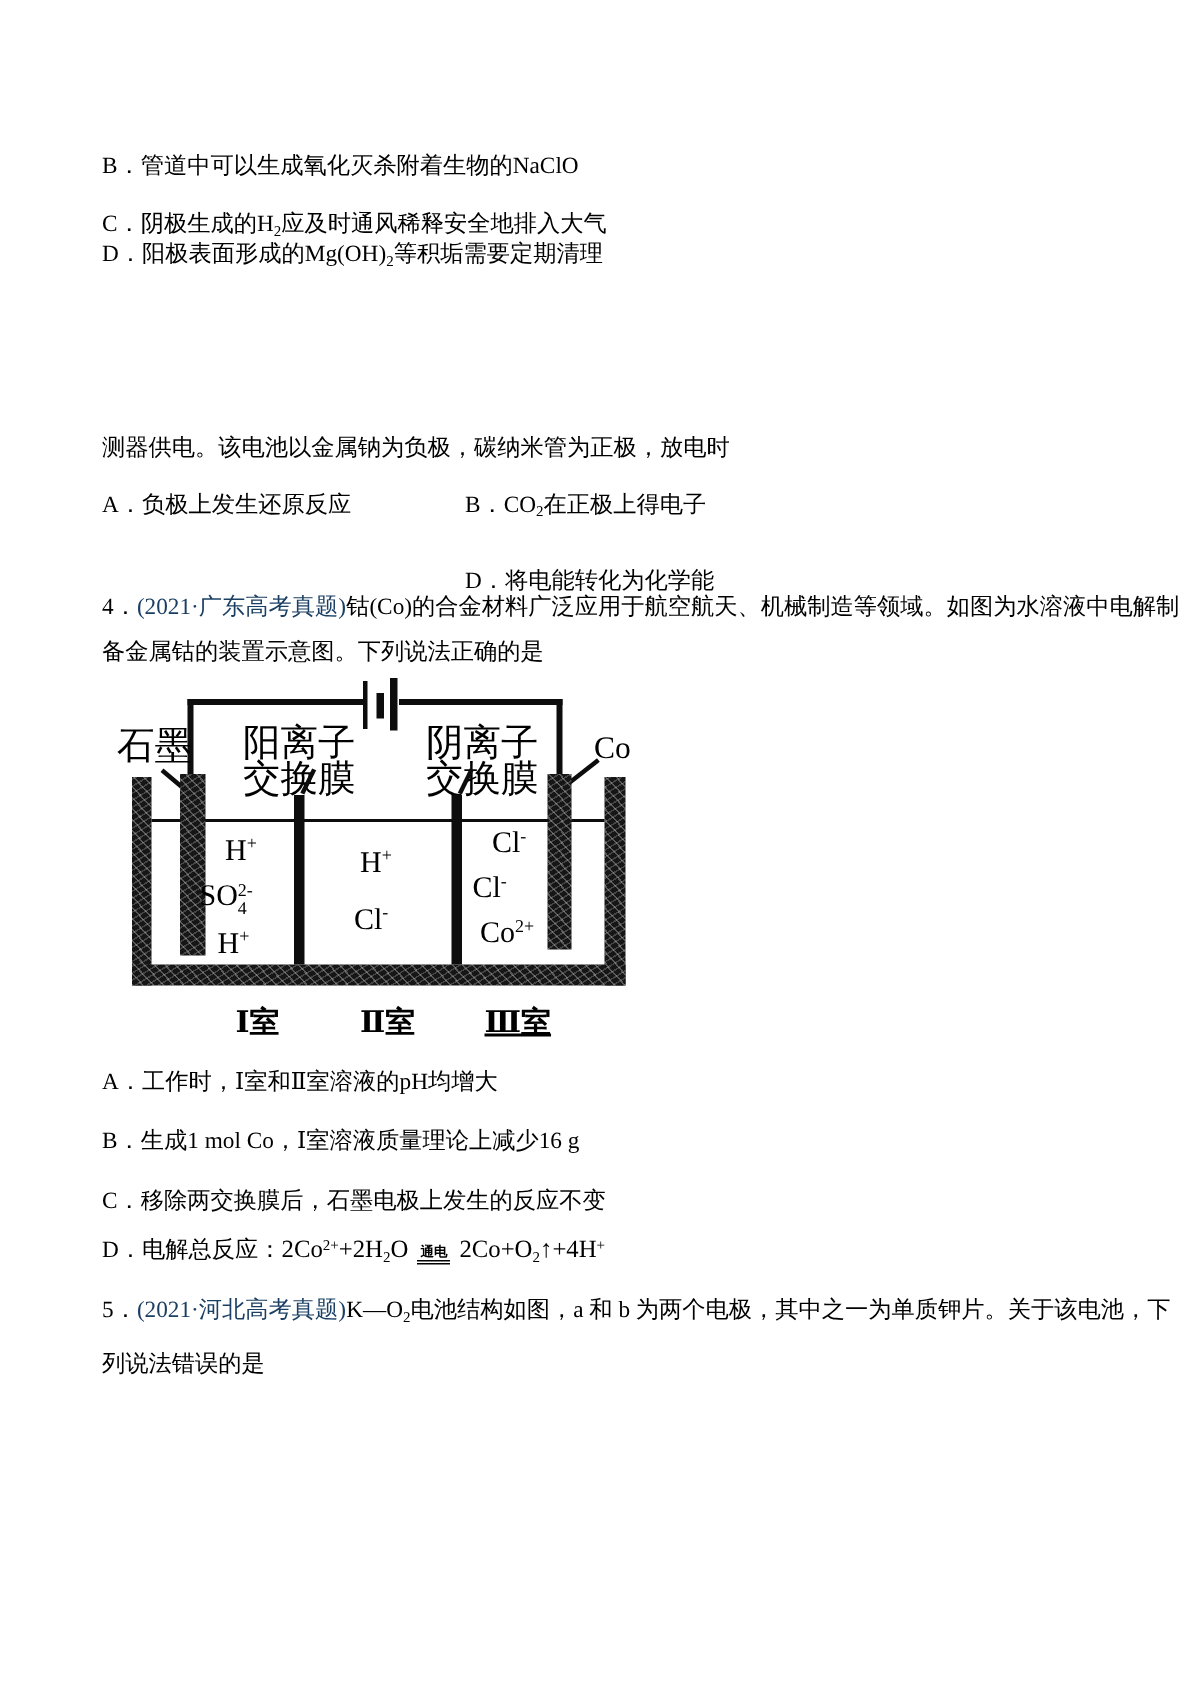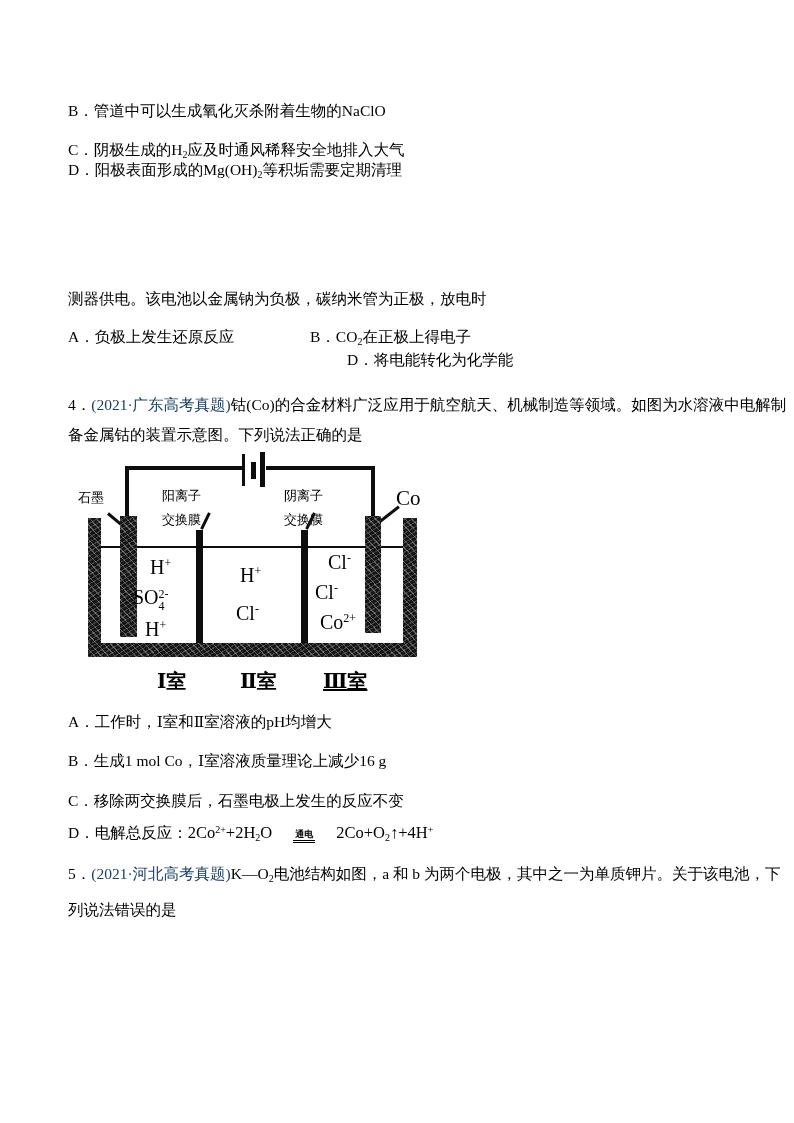--- a/index.html
+++ b/index.html
@@ -6,49 +6,49 @@
   .page{
     position:relative; width:794px; height:1123px; background:#ffffff;
     font-family:"Liberation Serif","DejaVu Serif",serif;
     color:#000; overflow:hidden; margin:0 auto;
   }
   .line{position:absolute; white-space:nowrap; font-size:15.5px; line-height:20px;}
   .cite{color:var(--cite,#1b3f63);}
   sub.sb{font-size:10px; vertical-align:-3px; line-height:0;}
   sup.sp{font-size:10px; vertical-align:5px; line-height:0;}
   .fm{font-size:16.5px;}
-  .cond{display:inline-block; vertical-align:1px; margin:0 21px;}
+  .cond{display:inline-block; vertical-align:1px; margin:0 6px;}
   .cond .ct{display:block; font-size:9px; font-weight:bold; line-height:10px;
     border-bottom:3px double #000; padding:0 2px 1px;}
   
   .pos-q2b{left:68px; top:101px;}
   .pos-q2c{left:68px; top:140px;}
   .pos-q2d{left:68px; top:160px;}
   .pos-q3l1{left:68px; top:253px;}
   .pos-q3l2{left:68px; top:289px;}
   .pos-q3a{left:68px; top:327px;}
   .pos-q3b{left:310px; top:327px;}
   .pos-q3c{left:68px; top:361px;}
-  .pos-q3d{left:310px; top:350px;margin-left:37px;}
+  .pos-q3d{left:310px; top:378px;}
   .pos-q4l1{left:68px; top:395px;}
   .pos-q4l2{left:68px; top:425px;}
   .pos-q4a{left:68px; top:712px;}
   .pos-q4b{left:68px; top:751px;}
   .pos-q4c{left:68px; top:791px;}
   .pos-q4d{left:68px; top:823px;}
   .pos-q5l1{left:68px; top:864px;}
   .pos-q5l2{left:68px; top:900px;}
   
   .diagram{position:absolute; left:78px; top:450px; width:370px; height:252px;}
   .dg{position:absolute;}
   .ink{background:#0d0d0d;}
   .speck{background:#161616;
     background-image:repeating-linear-gradient(47deg,rgba(255,255,255,.28) 0 1px,transparent 1px 5px),
                      repeating-linear-gradient(-31deg,rgba(255,255,255,.2) 0 1px,transparent 1px 4px);}
-  .dlabel{position:absolute; font-size:13px; line-height:24px; white-space:nowrap;}
+  .dlabel{position:absolute; font-size:25px; line-height:24px; white-space:nowrap;}
   .ion{position:absolute; font-size:20px; line-height:22px; white-space:nowrap;}
   .ion sup{font-size:12px; vertical-align:7px; line-height:0;}
   .stk{display:inline-block; vertical-align:-6px; line-height:1; text-align:left;}
   .stk span{display:block; font-size:12px; line-height:12px;}
   .room{position:absolute; top:218px; font-size:20px; font-weight:bold; white-space:nowrap;}
   .leader{position:absolute; background:#0d0d0d;}
 </style>
 </head>
 <body>
 

